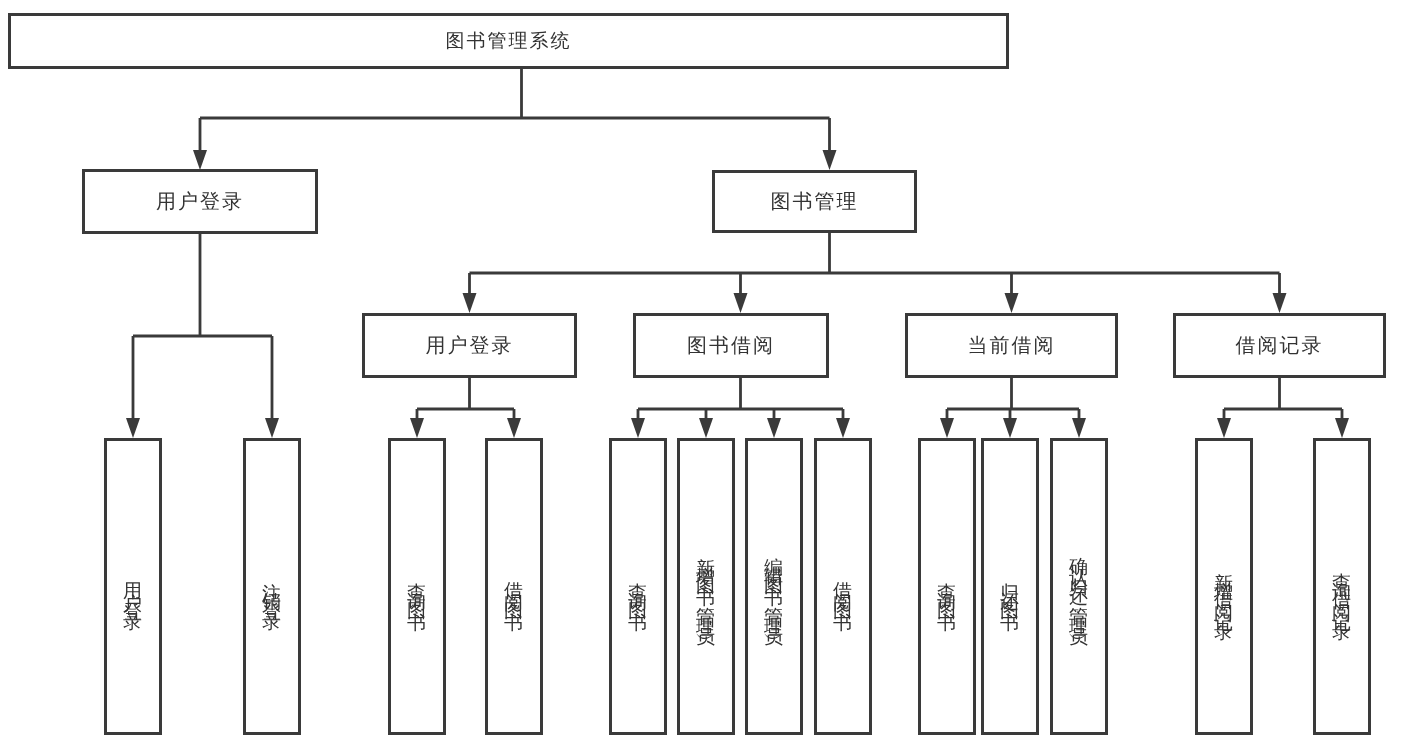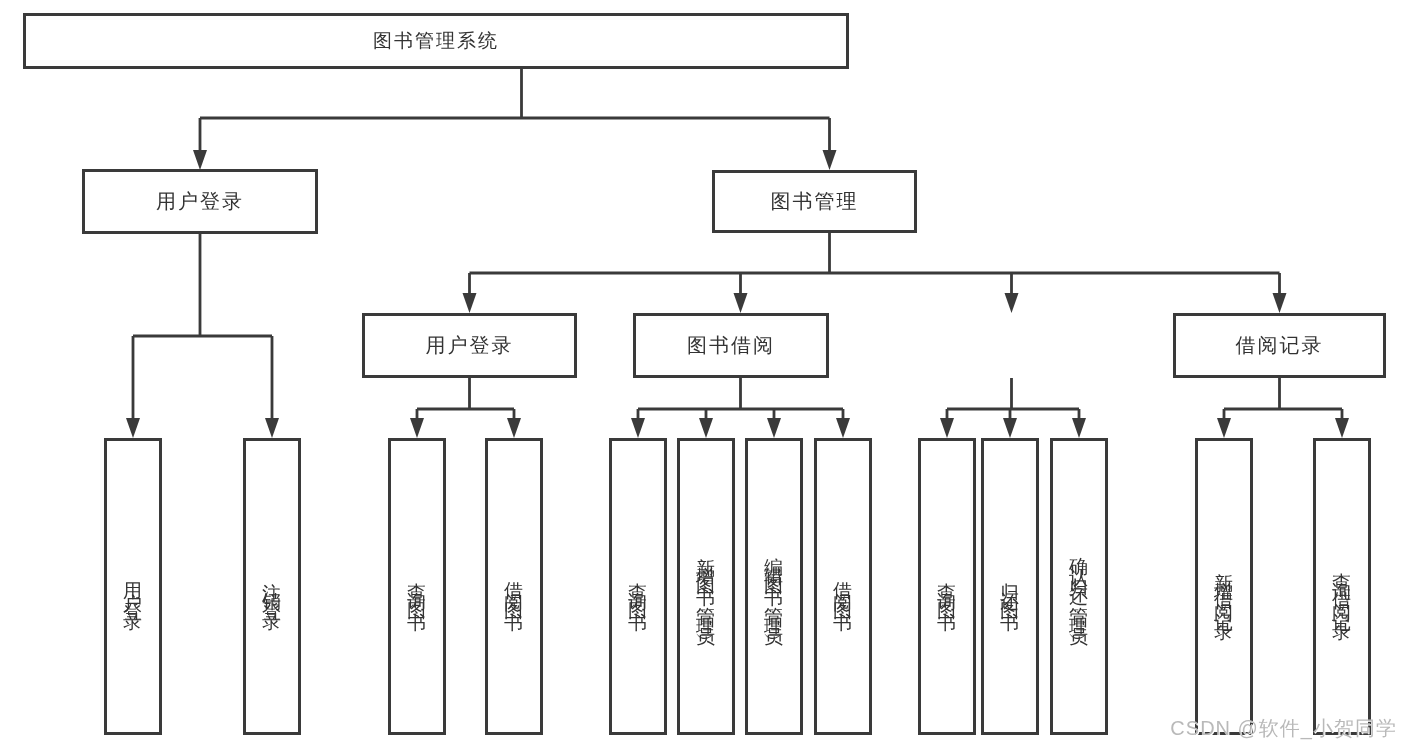--- a/index.html
+++ b/index.html
@@ -105,36 +105,39 @@
 
       <polygon points="940,418 954,418 947,438"></polygon>
       <polygon points="1003,418 1017,418 1010,438"></polygon>
       <polygon points="1072,418 1086,418 1079,438"></polygon>
 
       <polygon points="1217,418 1231,418 1224,438"></polygon>
       <polygon points="1335,418 1349,418 1342,438"></polygon>
     </g>
   </svg>
 
-  <div class="hnode root-node" style="left:23px;top:13px;width:826px;height:56px">
+  <div class="hnode root-node" style="left:8px;top:13px;width:1001px;height:56px">
     <span>图书管理系统</span>
   </div>
 
   <div class="hnode" style="left:82px;top:169px;width:236px;height:65px">
     <span>用户登录</span>
   </div>
   <div class="hnode" style="left:712px;top:170px;width:205px;height:63px">
     <span>图书管理</span>
   </div>
 
   <div class="hnode" style="left:362px;top:313px;width:215px;height:65px">
     <span>用户登录</span>
   </div>
   <div class="hnode" style="left:633px;top:313px;width:196px;height:65px">
     <span>图书借阅</span>
+  </div>
+  <div class="hnode" style="left:905px;top:313px;width:213px;height:65px">
+    <span>当前借阅</span>
   </div>
   <div class="hnode" style="left:1173px;top:313px;width:213px;height:65px">
     <span>借阅记录</span>
   </div>
 
   <div class="vnode" style="left:104px;top:438px;width:58px;height:297px">
     <span>用户登录</span>
   </div>
   <div class="vnode" style="left:243px;top:438px;width:58px;height:297px">
     <span>注销登录</span>
@@ -170,15 +173,14 @@
     <span>确认归还（管理员）</span>
   </div>
 
   <div class="vnode" style="left:1195px;top:438px;width:58px;height:297px">
     <span>新增借阅记录</span>
   </div>
   <div class="vnode" style="left:1313px;top:438px;width:58px;height:297px">
     <span>查询借阅记录</span>
   </div>
 
-  <div class="watermark">CSDN @软件_小贺同学</div>
 
 </div>
 
 </body></html>

